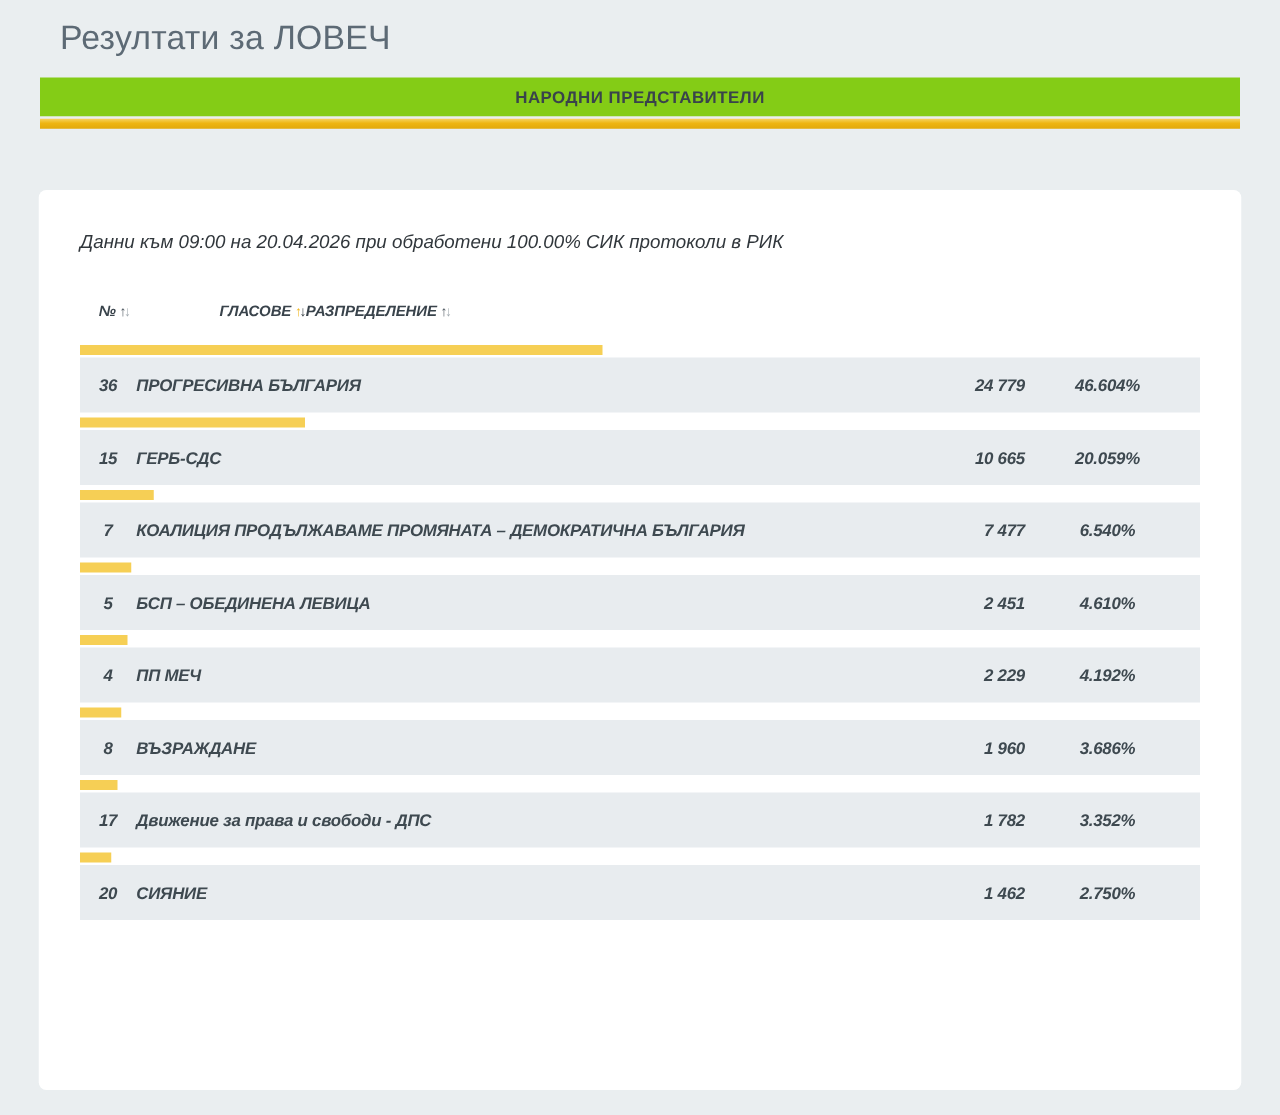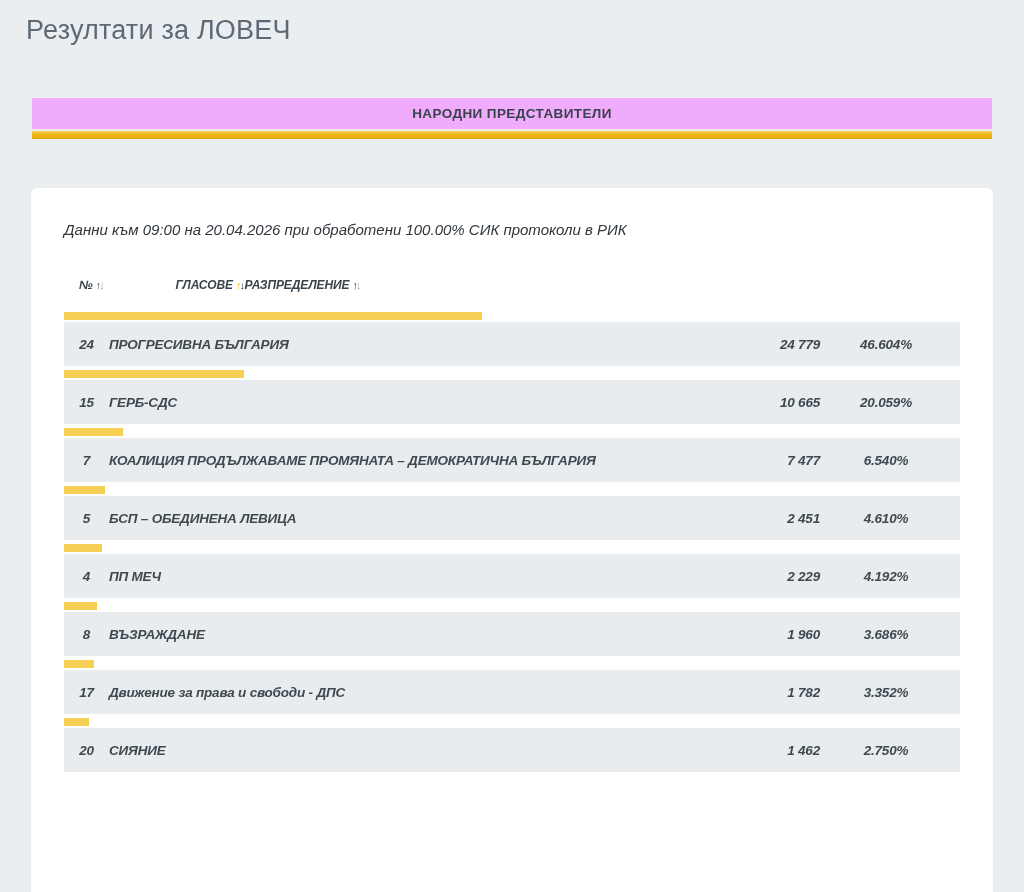--- a/index.html
+++ b/index.html
@@ -4,27 +4,27 @@
 <style>
   * { box-sizing: border-box; }
   html, body { margin: 0; padding: 0; }
   body {
     width: 1024px; height: 892px;
     background: #eaeef0;
     font-family: "Liberation Sans", sans-serif;
     overflow: hidden;
   }
   .page-title {
-    margin: 0; padding: 14px 0 0 26px;
+    margin: 0; padding: 14px 0 0 48px;
     font-size: 27px; line-height: 32px;
     font-weight: 400; color: #5d6a75; letter-spacing: 0.2px;
   }
   .band {
-    margin: 52px 32px 0; height: 31px;
-    background: #f0abfc;
+    margin: 16px 32px 0; height: 31px;
+    background: #84cc16;
     display: flex; align-items: center; justify-content: center;
   }
   .band-label {
     font-size: 13.5px; font-weight: 700; color: #39434b; letter-spacing: 0.4px;
   }
   .yellow-divider {
     margin: 2px 32px 0; height: 8px;
     background: linear-gradient(180deg, #f6d35f 0%, #eeb511 45%, #e2a90c 100%);
   }
   .card {
@@ -95,21 +95,21 @@
       <div class="cell pct th">
         <span>РАЗПРЕДЕЛЕНИЕ</span><span class="sort"><span class="up">↑</span><span class="down">↓</span></span>
       </div>
     </div>
     <div id="rows">
   <div class="row">
     <div class="bar-track">
       <div class="bar" style="width: 46.604%; background: rgb(246, 207, 85);"></div>
     </div>
     <div class="row-body">
-      <div class="cell num">24</div>
+      <div class="cell num">36</div>
       <div class="cell party">ПРОГРЕСИВНА БЪЛГАРИЯ</div>
       <div class="cell votes">24 779</div>
       <div class="cell pct">46.604%</div>
     </div>
   </div>
 
   <div class="row">
     <div class="bar-track">
       <div class="bar" style="width: 20.059%; background: rgb(246, 207, 85);"></div>
     </div>

